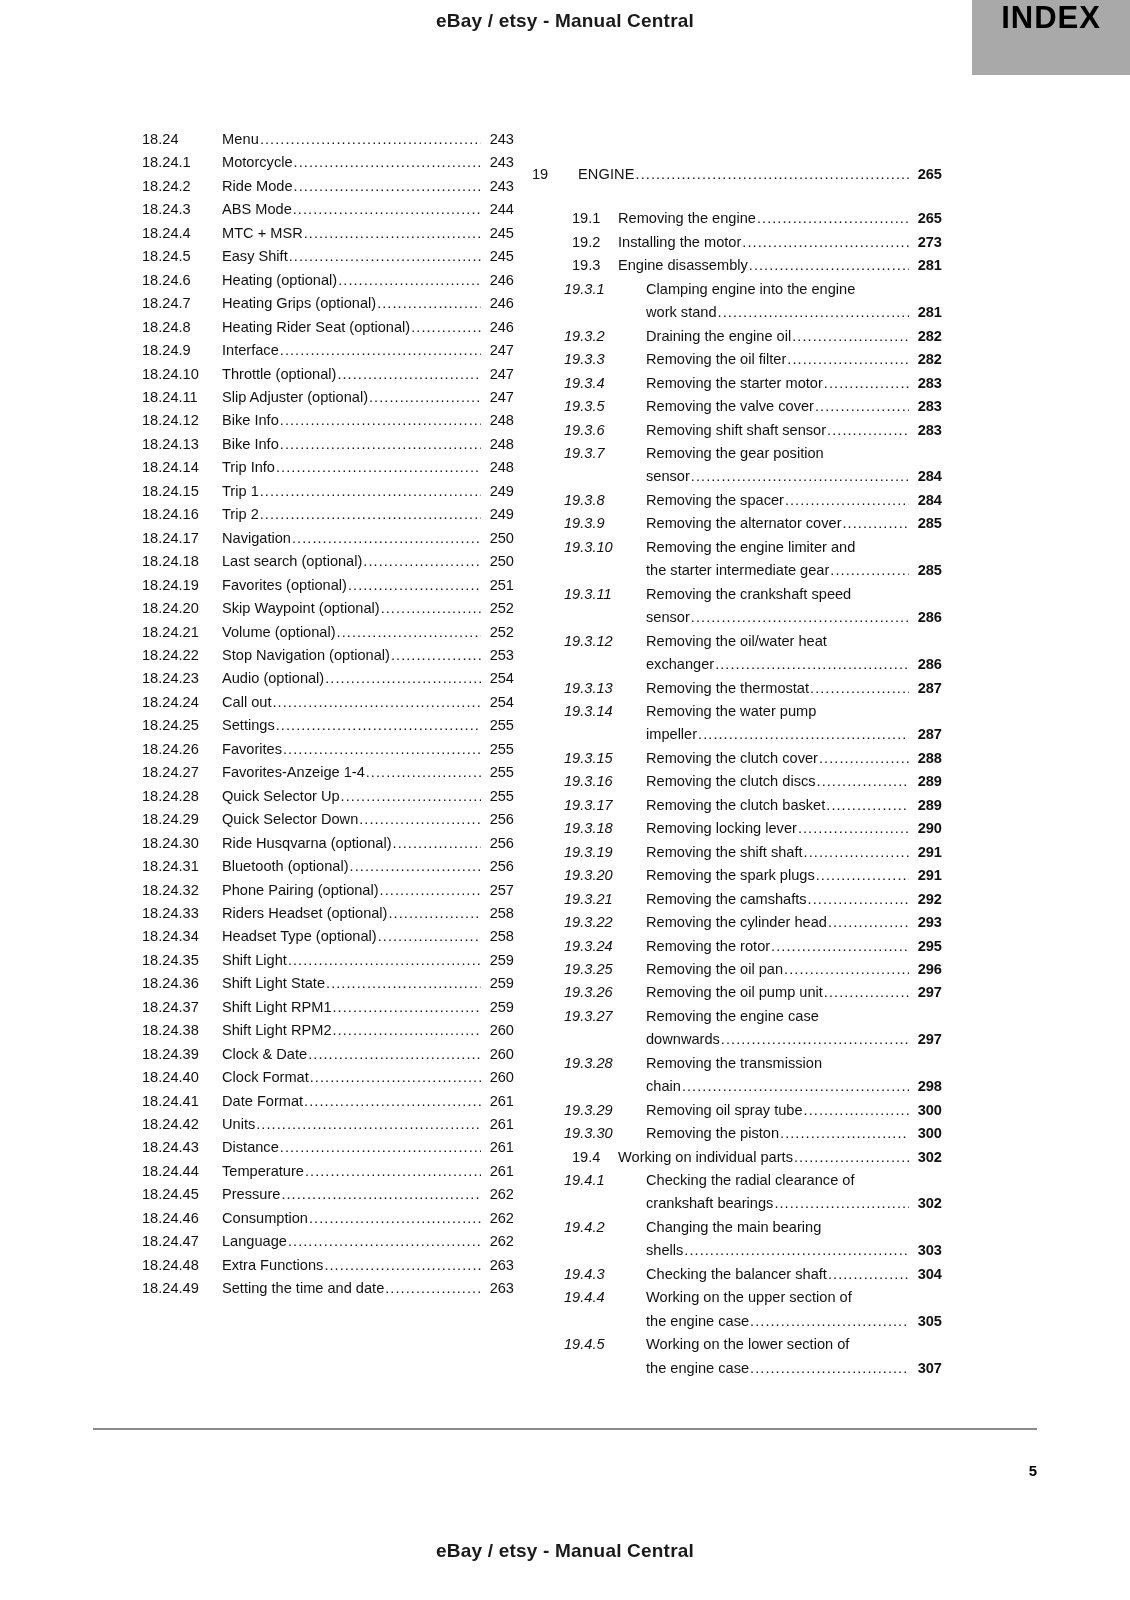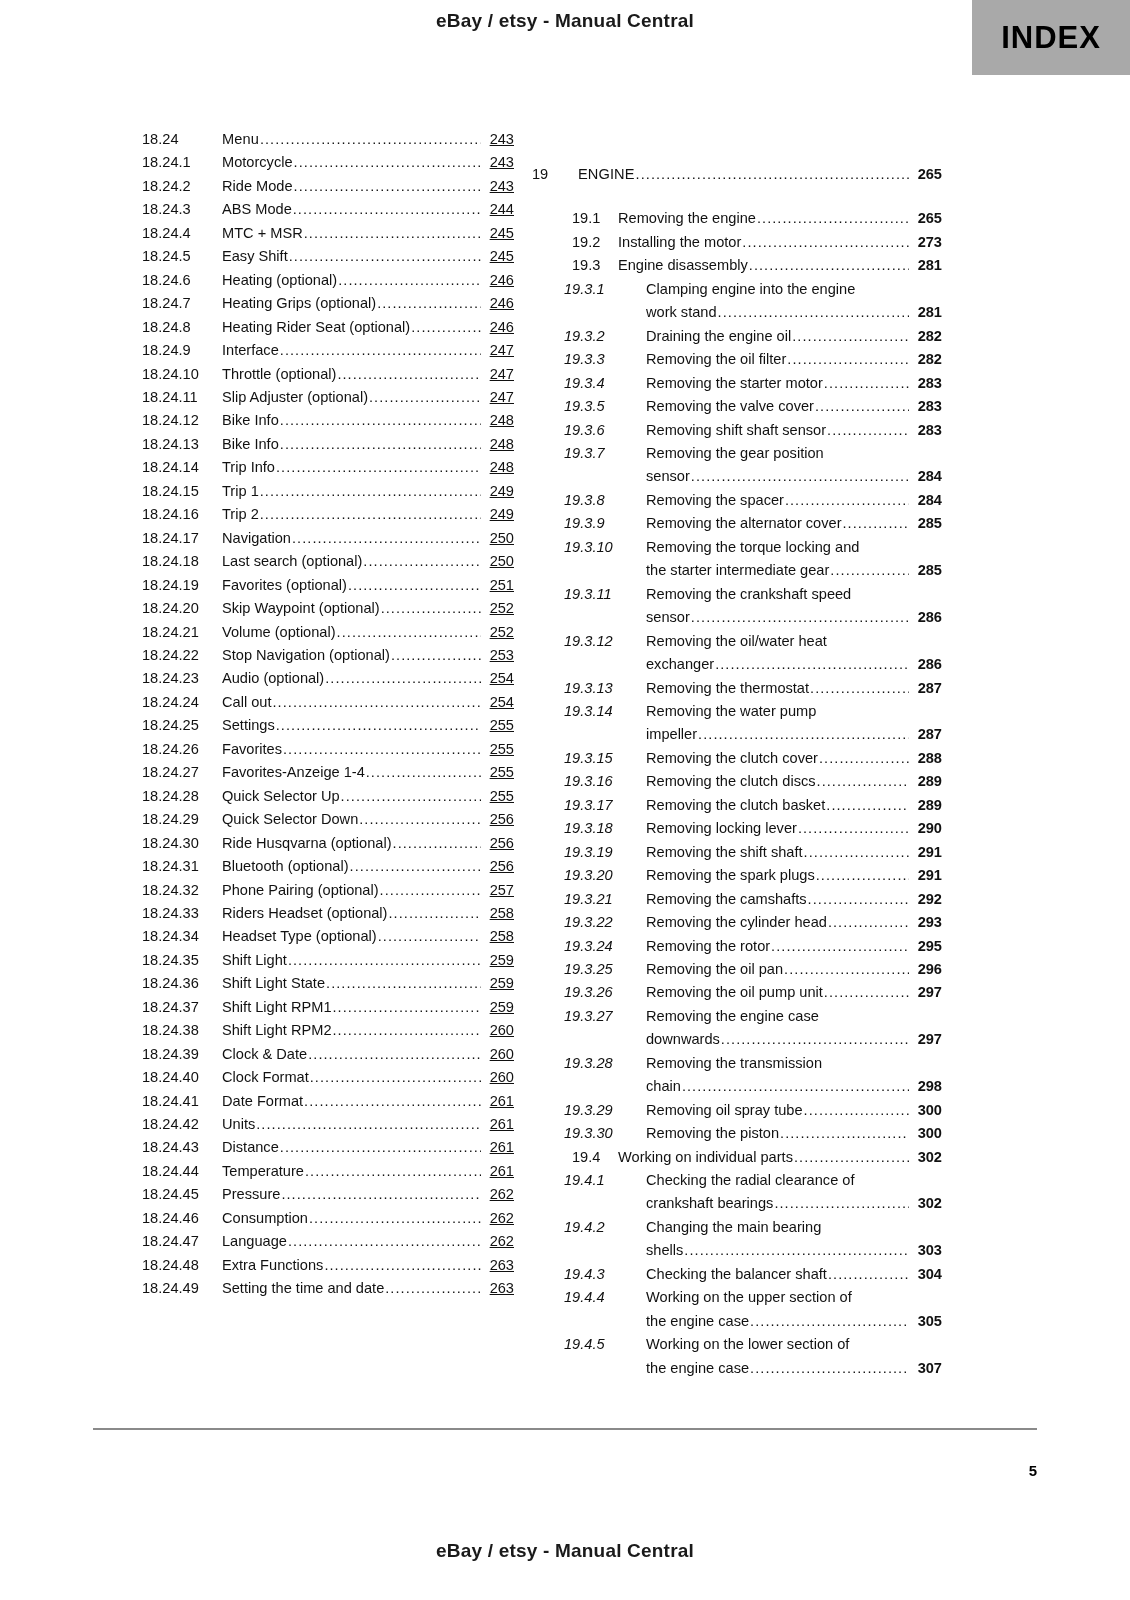--- a/index.html
+++ b/index.html
@@ -35,21 +35,20 @@
     color: #1a1a1a;
   }
   .index-tab {
     position: absolute;
     top: 0;
     left: 972px;
     width: 158px;
     height: 75px;
     background: #a9a9a9;
     display: flex;
-    align-items: center;
     justify-content: center;
   }
   .index-tab-label {
     font-size: 31px;
     font-weight: 700;
     letter-spacing: 1px;
     color: #000000;
   }
 
   
@@ -126,21 +125,21 @@
     text-align: right;
     padding-left: 2px;
   }
   
   .toc-cont-first {
     white-space: nowrap;
   }
 
   
   .toc-col.left .toc-num { width: 80px; }
-  .toc-col.left .toc-page { width: 30px; text-decoration: underline; }
+  .toc-col.left .toc-page { width: 30px; }
 
   
   .toc-col.right .lvl1 .toc-num { width: 46px; margin-top: 35px; }
   .toc-col.right .lvl2 .toc-num { width: 46px; margin-left: 40px; }
   .toc-col.right .lvl3 .toc-num { width: 82px; margin-left: 32px; font-style: italic; }
   .toc-col.right .toc-page { width: 30px; font-weight: bold; }
 
   .lvl1 .toc-title { letter-spacing: 0.1px; }
 
   
@@ -819,21 +818,21 @@
             <div class="toc-line">
               <span class="toc-title">Removing the alternator cover</span>
               <span class="toc-leader"></span>
               <span class="toc-page">285</span>
             </div>
           </span>
         </div>
         <div class="toc-entry lvl3">
           <span class="toc-num">19.3.10</span>
           <span class="toc-text-wrap">
-            <div class="toc-cont-first"><span class="toc-title">Removing the torque locking and</span></div>
+            <div class="toc-cont-first"><span class="toc-title">Removing the engine limiter and</span></div>
             <div class="toc-line">
               <span class="toc-title">the starter intermediate gear</span>
               <span class="toc-leader"></span>
               <span class="toc-page">285</span>
             </div>
           </span>
         </div>
         <div class="toc-entry lvl3">
           <span class="toc-num">19.3.11</span>
           <span class="toc-text-wrap">

